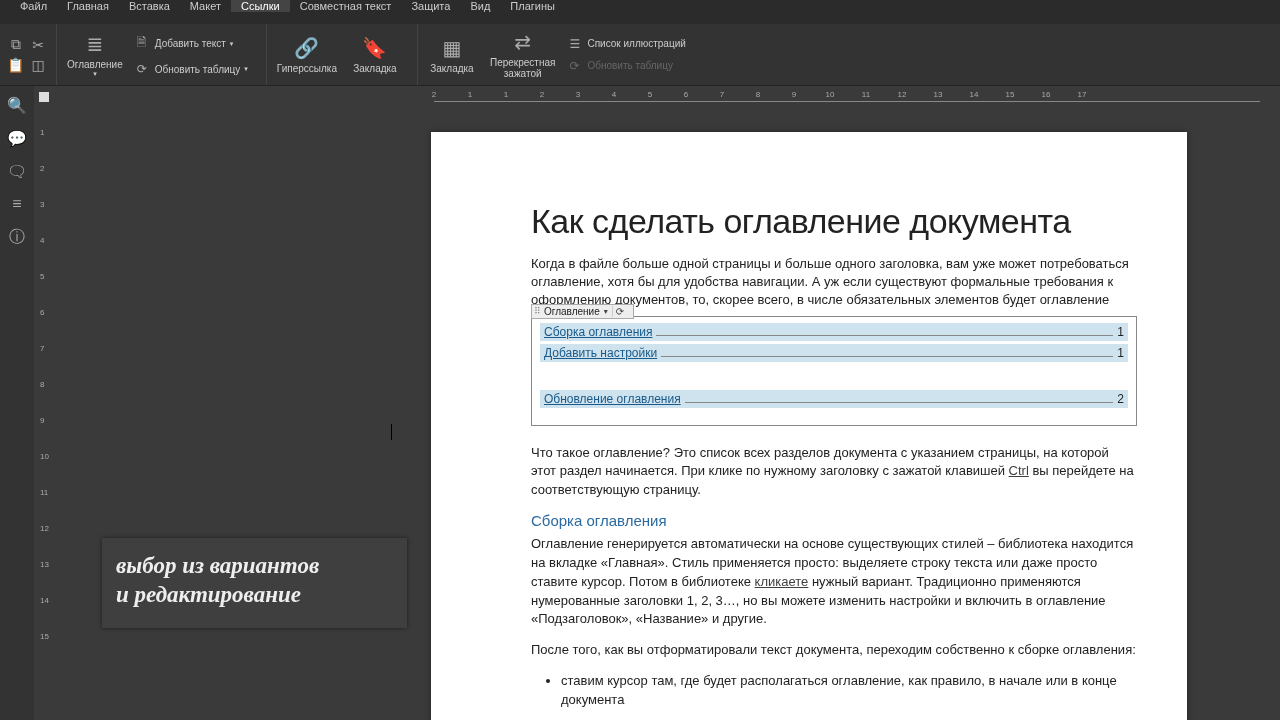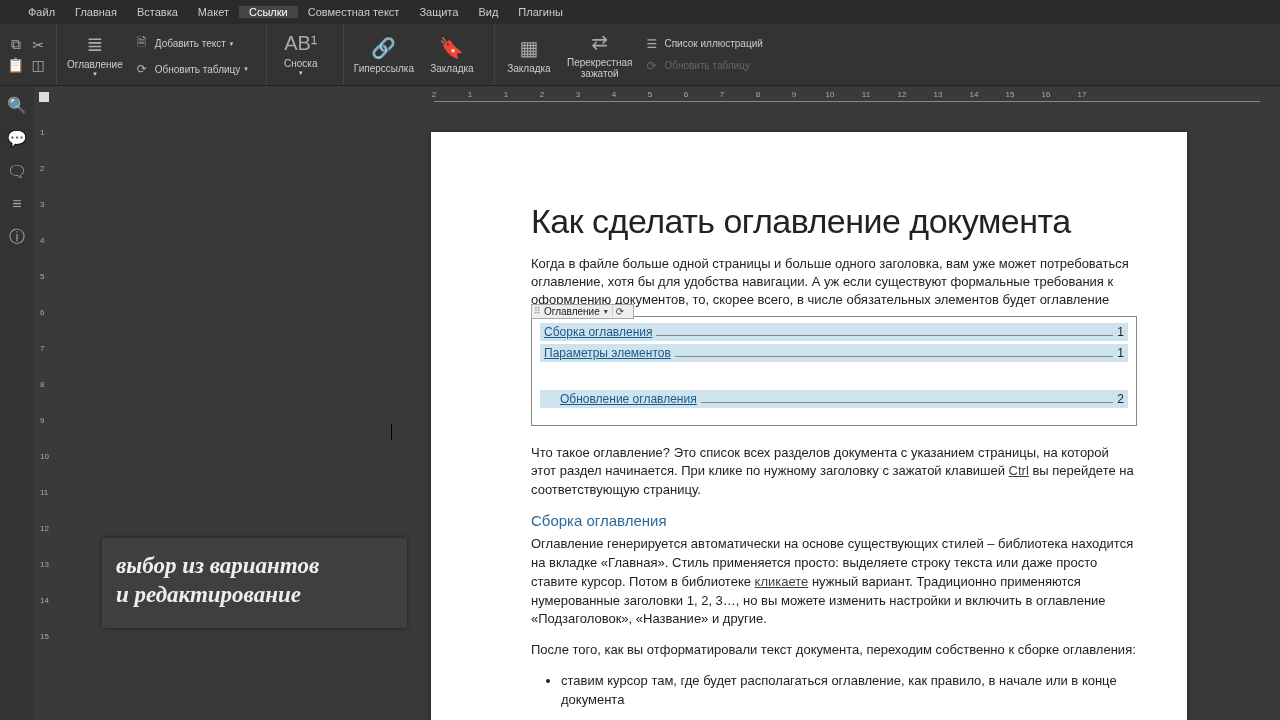--- a/index.html
+++ b/index.html
@@ -10,22 +10,22 @@
   height: 720px;
   overflow: hidden;
   position: relative;
 }
 
 
 .menubar {
   background: #2b2b2b;
   height: 24px;
   display: flex;
-  align-items: center;
-  padding: 0 18px;
+  align-items: flex-start;
+  padding: 0 10px;
   font-size: 11px;
 }
 .menubar-item {
   color: #ccc;
   padding: 0 10px;
   cursor: pointer;
 }
 .menubar-item.active { color: #fff; background: #444; }
 
 
@@ -157,21 +157,21 @@
 .toc-header .arrow { font-size:8px; color:#444; }
 .toc-refresh { font-size:10px; color:#444; padding:0 3px; border-left:1px solid #ccc; }
 .toc-rows { padding:6px 8px 14px 8px; }
 .toc-row {
   display:flex;
   font-size:12px;
   background:#cfe3ef;
   margin-bottom:3px;
   padding:2px 4px;
 }
-.toc-row.level2 { padding-left:20px;margin-top:28px; }
+.toc-row.level2 { padding-left:4px;margin-top:28px; }
 .toc-label { color:#1a5a8a; text-decoration:underline; }
 .toc-fill { flex:1; border-bottom:1px solid #888; margin:0 4px 3px 4px; }
 .toc-page { color:#222; }
 
 .doc-p { font-size:13px; line-height:1.45; margin-bottom:12px; }
 .doc-h2 { font-size:15px; color:#2a6aa0; font-weight:400; margin:6px 0 6px 0; }
 .doc-link { color:#404040; text-decoration:underline; }
 .doc-list { margin-left:30px; margin-top:6px; }
 .doc-list li { font-size:13px; line-height:1.45; margin-bottom:4px; list-style:disc; }
 
@@ -236,27 +236,20 @@
         <span style="font-size:7px;">▾</span>
       </div>
       <div class="ribbon-btn-sm">
         <span class="icon">⟳</span>
         <span>Обновить таблицу</span>
         <span style="font-size:7px;">▾</span>
       </div>
     </div>
   </div>
 
-  <div class="ribbon-group">
-    <div class="ribbon-btn-big">
-      <span class="icon">AB¹</span>
-      <span>Сноска</span>
-      <span style="font-size:7px;">▾</span>
-    </div>
-  </div>
 
   <div class="ribbon-group">
     <div class="ribbon-btn-big">
       <span class="icon">🔗</span>
       <span>Гиперссылка</span>
     </div>
     <div class="ribbon-btn-big">
       <span class="icon">🔖</span>
       <span>Закладка</span>
     </div>
@@ -349,21 +342,21 @@
         <span class="arrow">▾</span>
         <span class="toc-refresh">⟳</span>
       </div>
       <div class="toc-rows" id="toc-rows">
           <div class="toc-row">
             <span class="toc-label">Сборка оглавления</span>
             <span class="toc-fill"></span>
             <span class="toc-page">1</span>
           </div>
           <div class="toc-row">
-            <span class="toc-label">Параметры элементов</span>
+            <span class="toc-label">Добавить настройки</span>
             <span class="toc-fill"></span>
             <span class="toc-page">1</span>
           </div>
           <div class="toc-row level2">
             <span class="toc-label">Обновление оглавления</span>
             <span class="toc-fill"></span>
             <span class="toc-page">2</span>
           </div>
         </div>
     </div>

